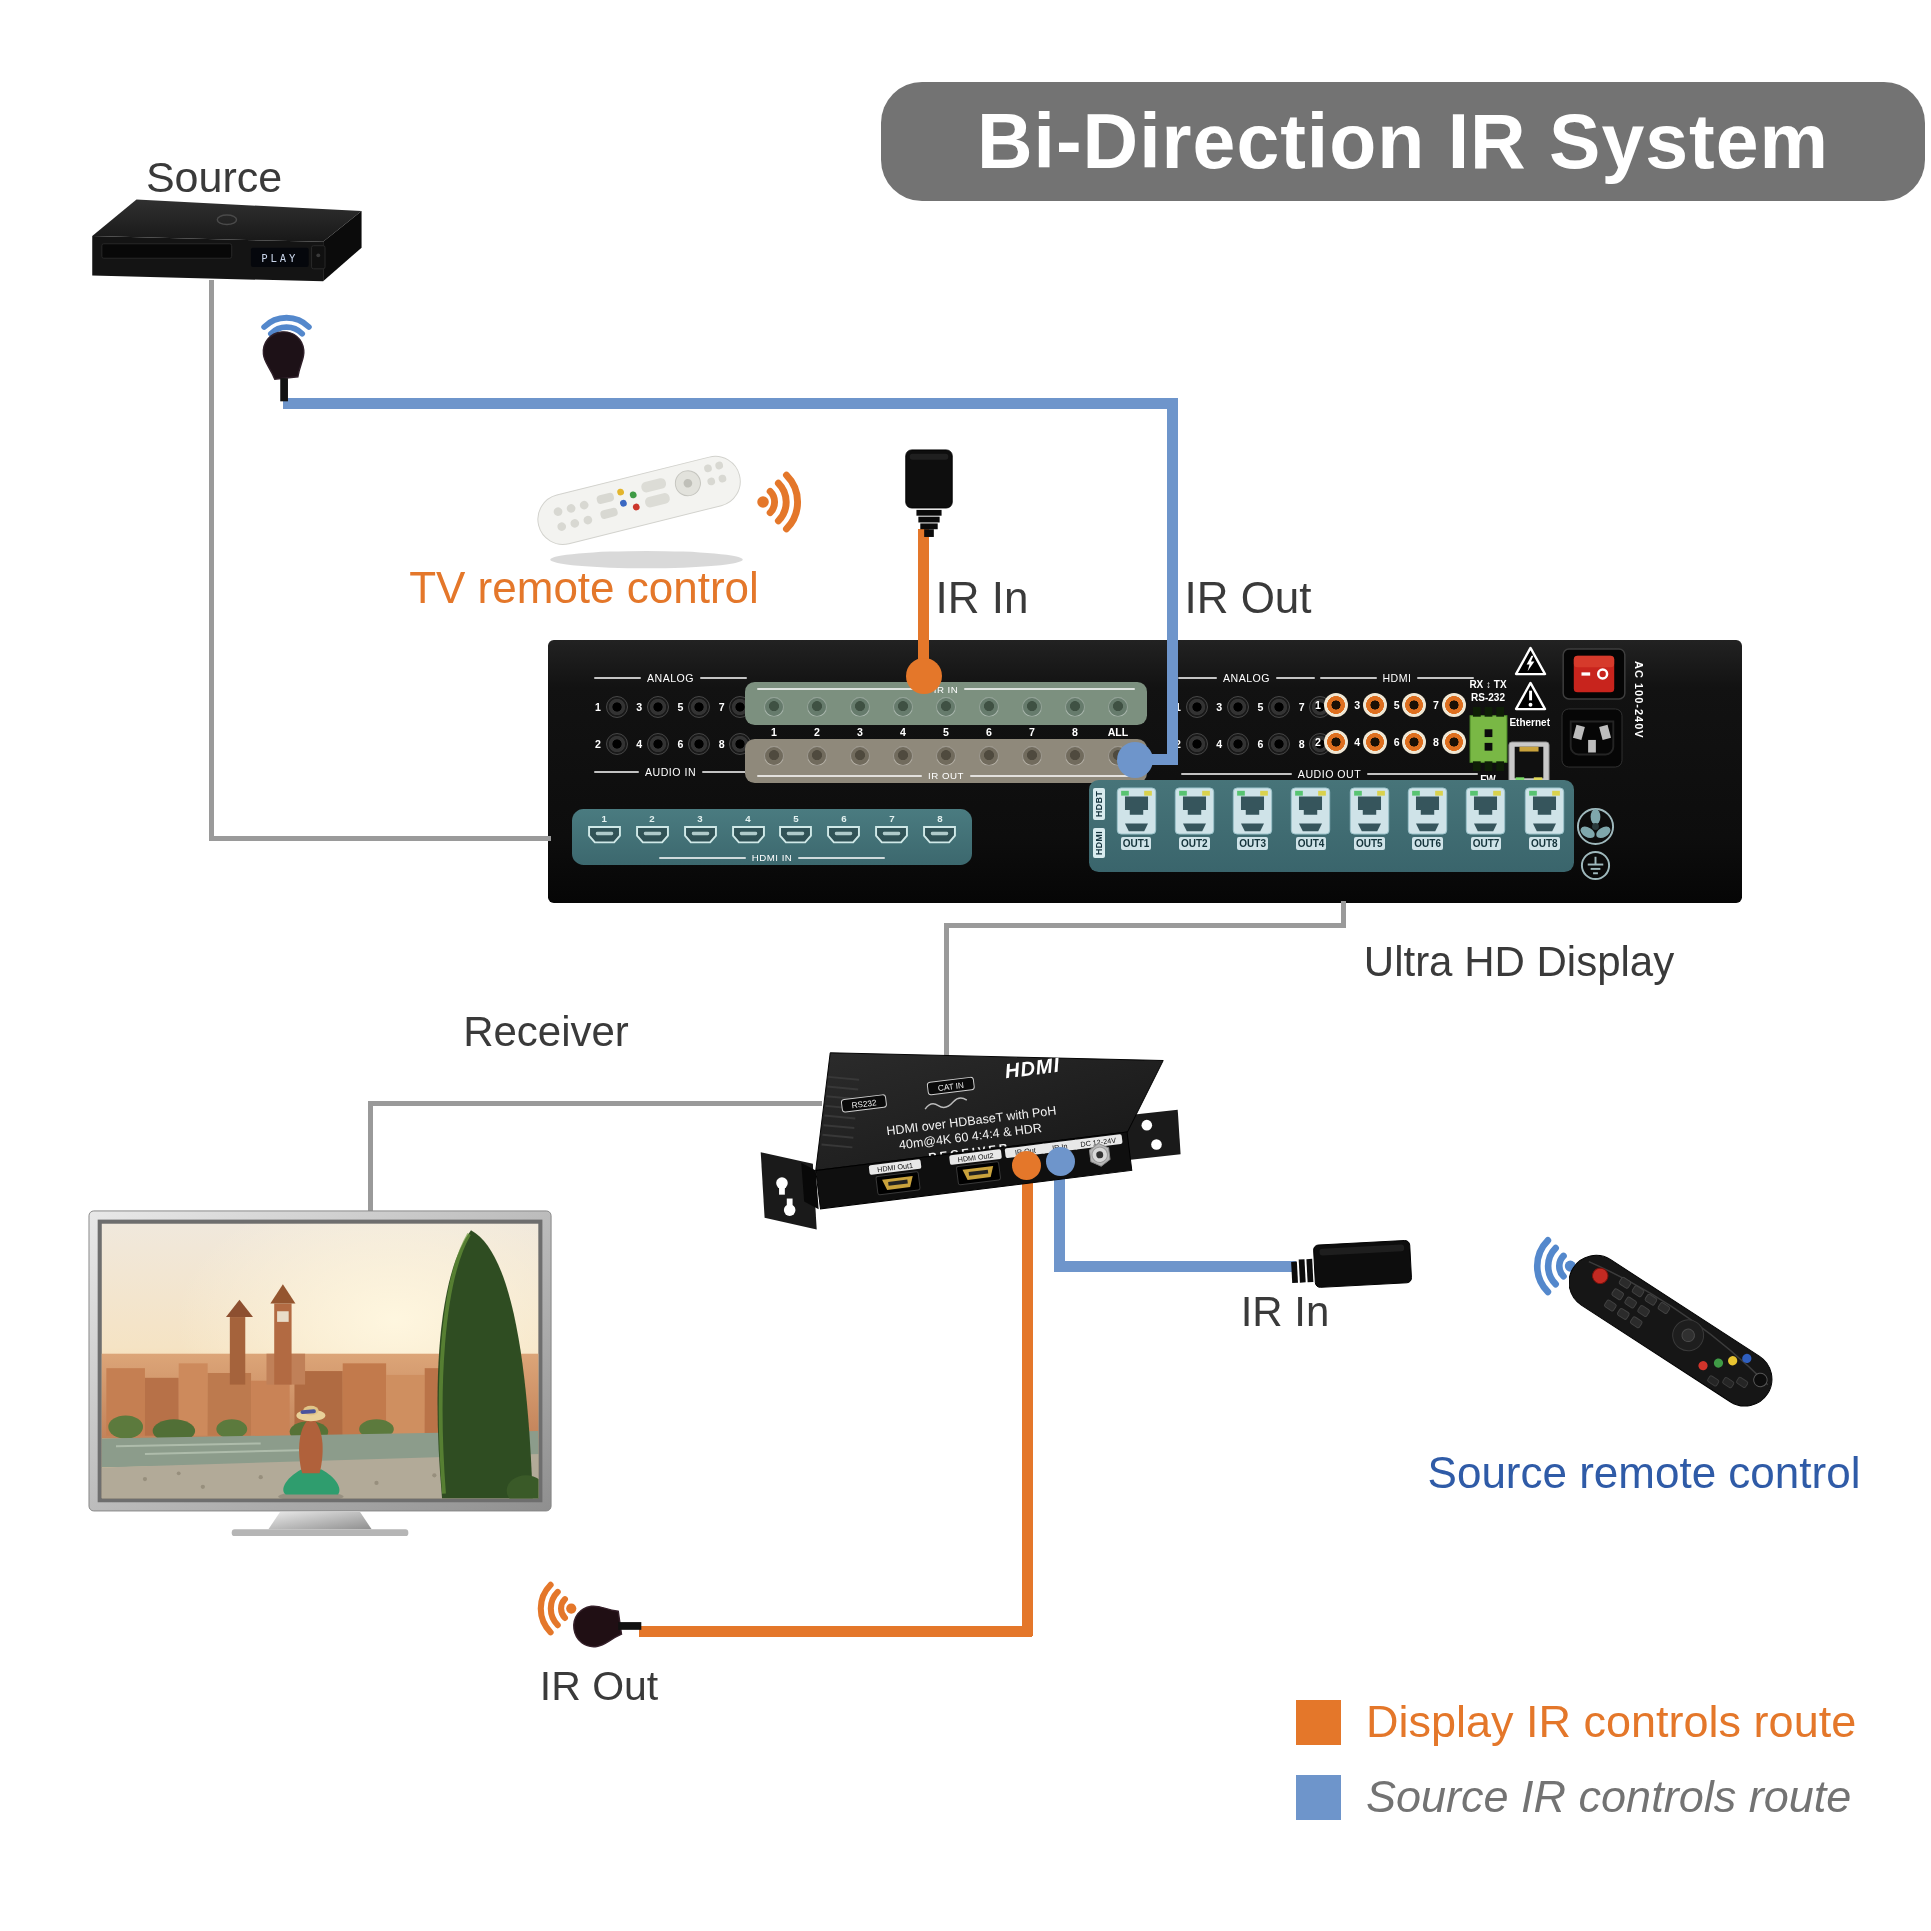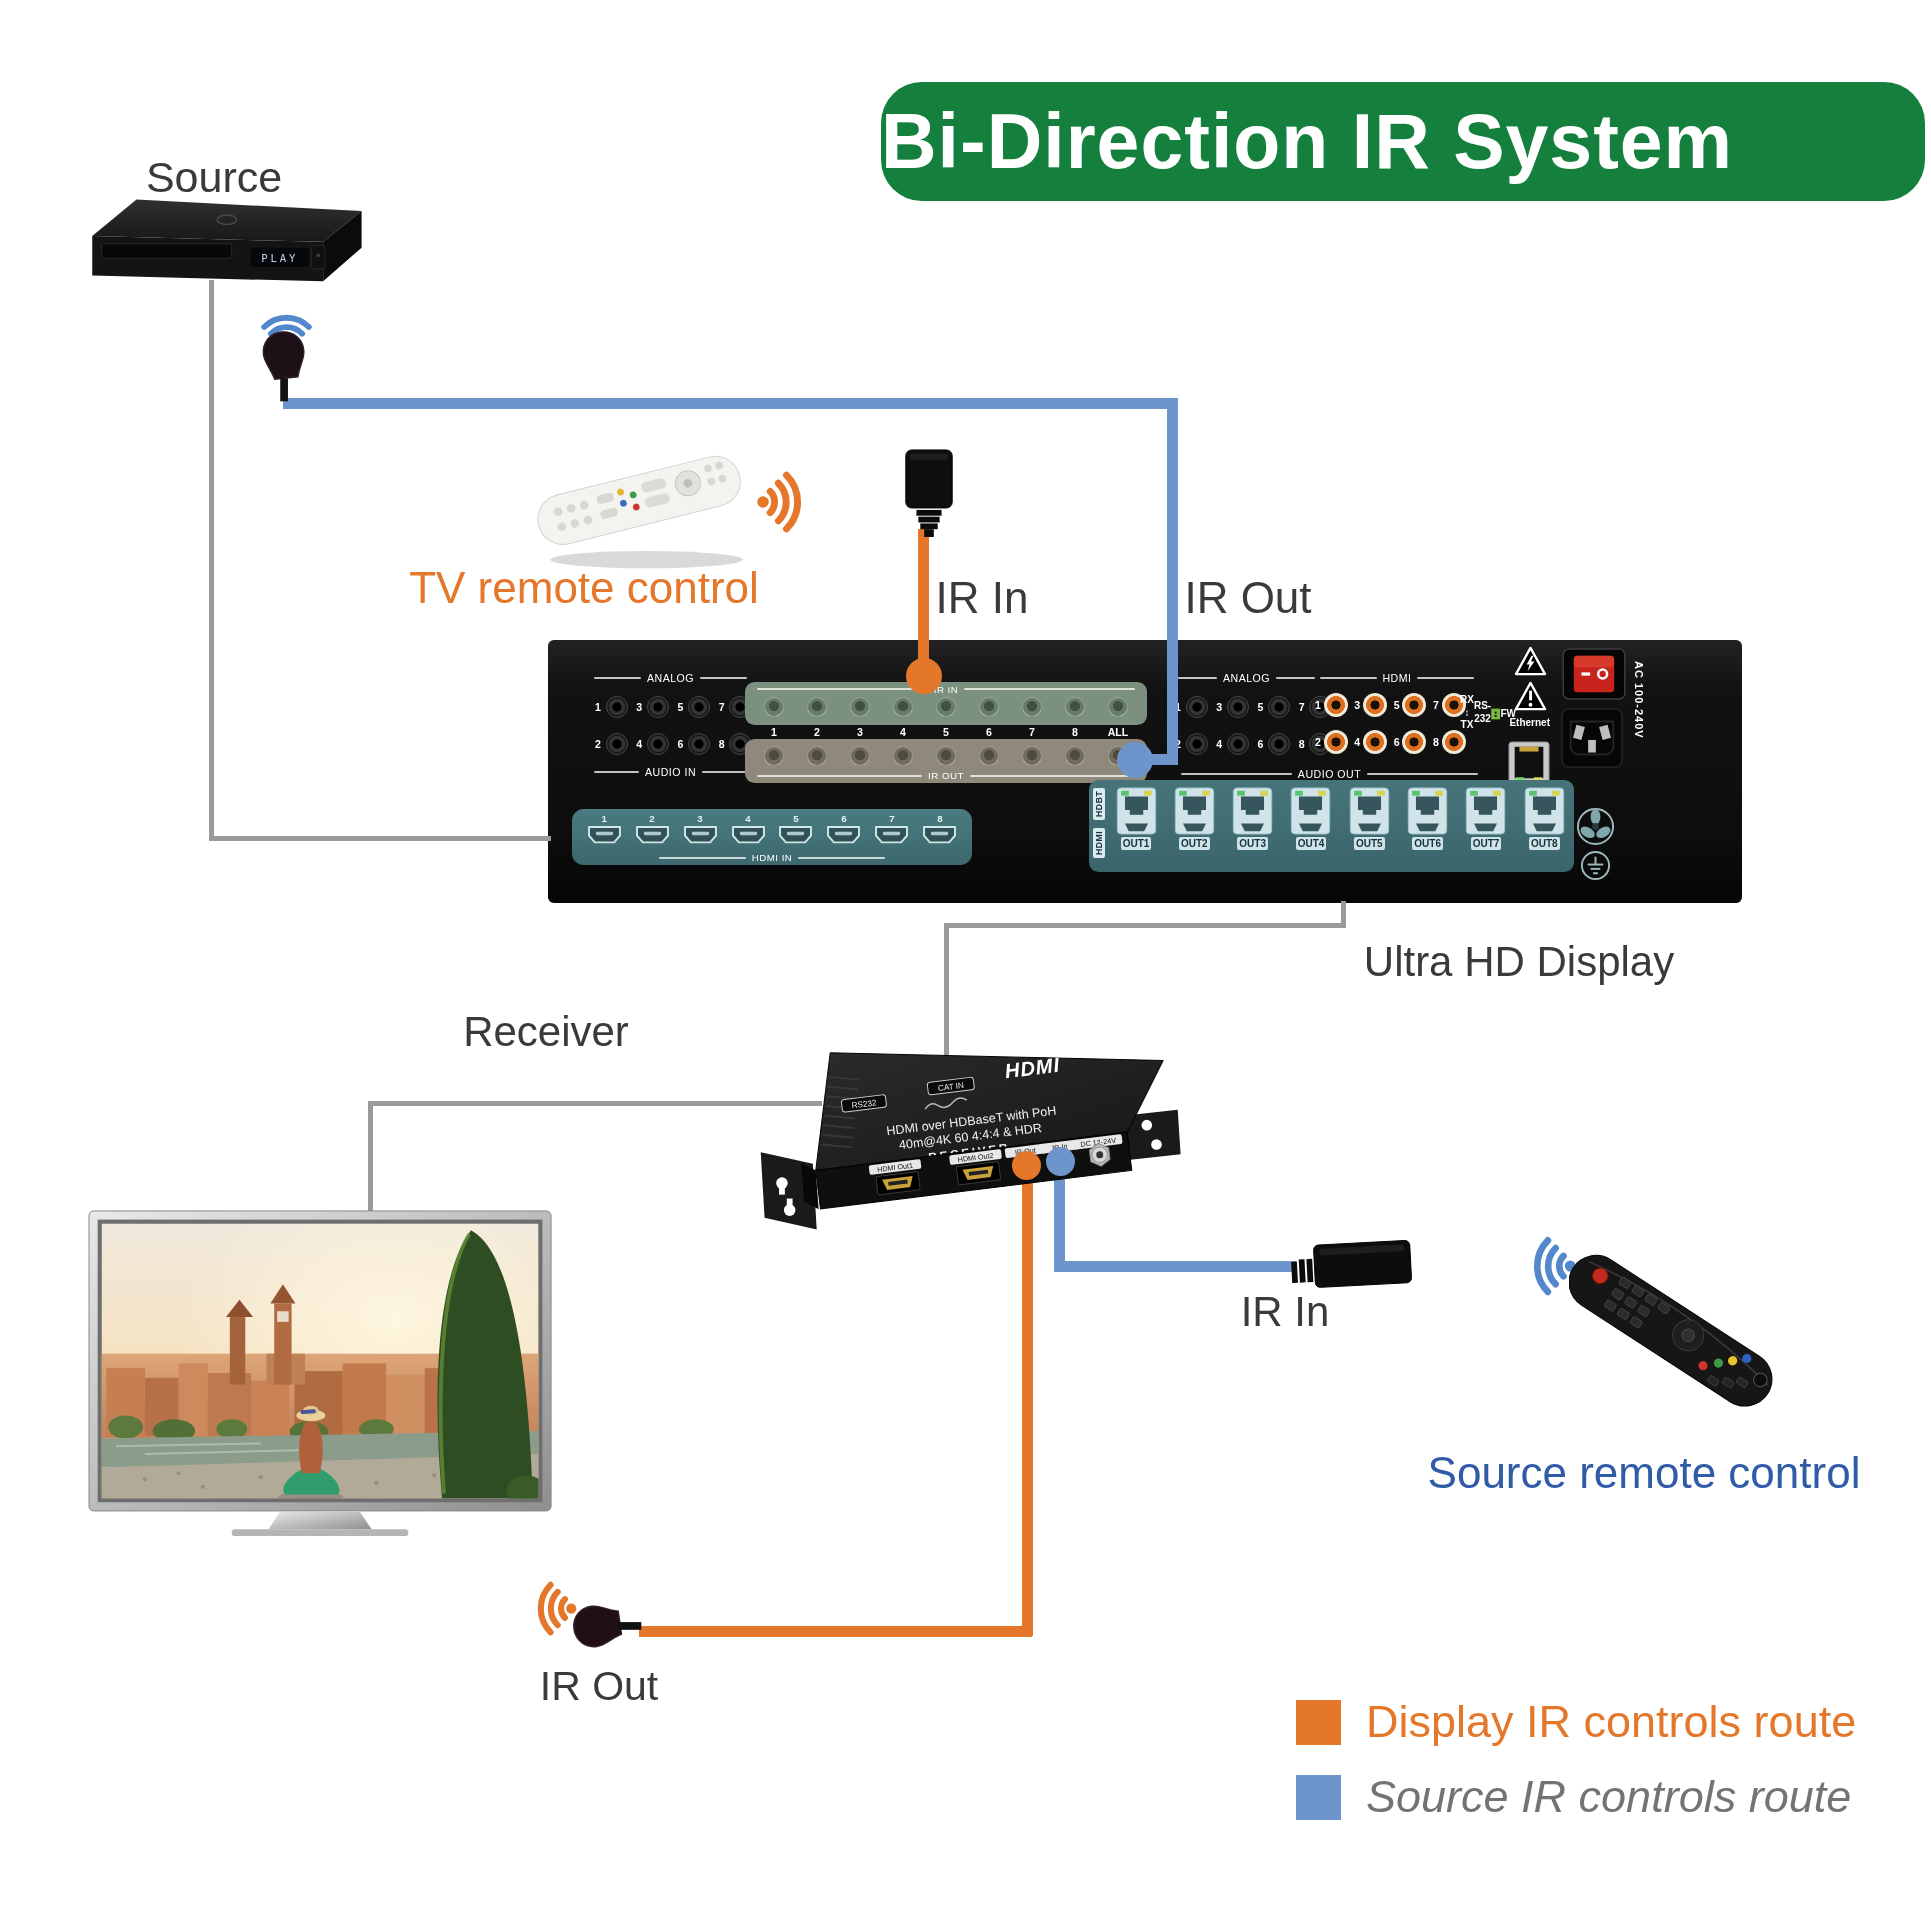--- a/index.html
+++ b/index.html
@@ -12,22 +12,22 @@
   .wire.blue{background:#6E95CB;}
   .wire.orange{background:#E4772A;}
   .dot{position:absolute;border-radius:50%;}
   .dot.blue{background:#6E95CB;}
   .dot.orange{background:#E4772A;}
   
   .lbl{position:absolute;color:#3a3a3a;font-size:42px;transform:translateX(-50%);white-space:nowrap;}
   .lbl.orange{color:#E4772A;}
   .lbl.blue{color:#2F5BA7;}
   
-  .banner{position:absolute;left:881px;top:82px;width:1044px;height:119px;background:#15803d;
-          border-radius:41px;display:flex;align-items:center;justify-content:flex-start;
+  .banner{position:absolute;left:881px;top:82px;width:1044px;height:119px;background:#737373;
+          border-radius:41px;display:flex;align-items:center;justify-content:center;
           color:#fff;font-size:77px;font-weight:bold;letter-spacing:1px;}
   
   .matrix{position:absolute;left:548px;top:640px;width:1194px;height:263px;
           background:linear-gradient(#222 0%,#121212 18%,#0d0d0d 75%,#060606 100%);border-radius:5.8px;}
   .bracket-label{position:absolute;display:flex;align-items:center;gap:5.8px;color:#fff;
                  font-size:10.6px;font-weight:normal;letter-spacing:0.5px;}
   .bracket-label .bl{flex:1;height:1.9px;background:rgba(255,255,255,.75);border-radius:1px;}
   .jack-row{position:absolute;display:flex;gap:7.7px;}
   .pair{display:flex;align-items:center;gap:3.9px;}
   .pnum{color:#fff;font-size:10.6px;font-weight:bold;width:7.7px;text-align:center;font-style:normal;}
@@ -56,21 +56,21 @@
   .hdmi-slot b{color:#e4f2f1;font-size:9.7px;}
   .hdmi-band .bracket-label{left:87px;right:87px;bottom:1.9px;font-size:9.7px;}
   .out-band{position:absolute;left:541px;top:140px;width:485px;height:92px;border-radius:9.7px;
             background:linear-gradient(#477479,#3a656c);}
   .out-ports{position:absolute;left:25px;right:7.7px;top:6.8px;display:flex;justify-content:space-between;}
   .out-slot{display:flex;flex-direction:column;align-items:center;width:44px;}
   .out-label{background:#cfe3e8;color:#14333a;font-size:10px;font-weight:bold;line-height:13.5px;
              padding:0 2px;border-radius:1.9px;margin-top:1.9px;white-space:nowrap;font-style:normal;}
   .vert-label{position:absolute;left:3.9px;background:#d9ecef;color:#14333d;font-size:8.7px;font-weight:bold;
               writing-mode:vertical-rl;transform:rotate(180deg);padding:2.9px 1px;border-radius:1.9px;letter-spacing:0.5px;}
-  .rs232{position:absolute;left:912px;top:39px;width:56px;display:flex;flex-direction:row;
+  .rs232{position:absolute;left:912px;top:39px;width:56px;display:flex;flex-direction:column;
          align-items:center;color:#fff;font-size:10px;font-weight:bold;line-height:12.6px;text-align:center;}
   .eth{position:absolute;left:954px;top:77px;width:48px;display:flex;flex-direction:column;
        align-items:flex-end;color:#fff;font-size:10px;font-weight:bold;gap:13px;}
   .tri-col{position:absolute;left:966px;top:5.8px;display:flex;flex-direction:column;gap:4.8px;}
   .ac{position:absolute;left:1085px;top:21px;writing-mode:vertical-rl;color:#fff;font-size:11px;
       font-weight:bold;letter-spacing:1px;}
   
   .legend{position:absolute;left:1296px;top:1699px;display:flex;flex-direction:column;gap:29px;}
   .legend-row{display:flex;align-items:center;gap:25px;height:46px;}
   .legend-swatch{width:45px;height:45px;}

